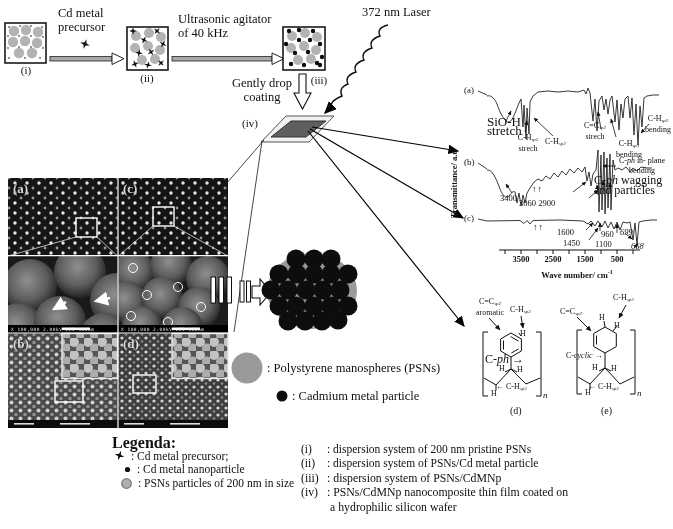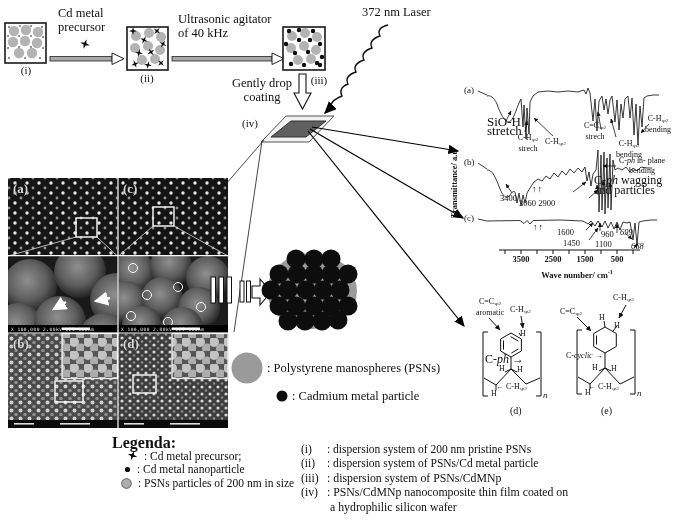--- a/index.html
+++ b/index.html
@@ -520,21 +520,21 @@
 </div>
 <div class="t" style="left:599px;top:313px;font-size:8px">H</div>
 <div class="t" style="left:614px;top:321px;font-size:8px">H</div>
 <div class="t" style="left:592px;top:363px;font-size:8px">H</div>
 <div class="t" style="left:611px;top:364px;font-size:8px">H</div>
 <div class="t" style="left:585px;top:388px;font-size:8px">H</div>
 <div class="t" style="left:637px;top:388px;font-size:9px;font-style:italic">n</div>
 <div class="t" style="left:601px;top:405px;font-size:10px">(e)</div>
 
 <div class="t b" style="left:112px;top:434px;font-size:16px">Legenda:</div>
-<div class="row" style="left:126px;top:449px;font-size:11.5px">
+<div class="row" style="left:113px;top:449px;font-size:11.5px">
   <svg width="13" height="13">
         <g transform="translate(6.5,6.5) rotate(18)">
           <path d="M0,-5 L1.1,-1.1 L5,0 L1.1,1.1 L0,5 L-1.1,1.1 L-5,0 L-1.1,-1.1 Z" fill="#111"></path>
         </g>
       </svg>
   <span>: Cd metal precursor;</span>
 </div>
 <div class="row" style="left:123px;top:463px;font-size:11.5px">
   <svg width="9" height="9">
         <circle cx="4.5" cy="4.5" r="2.6" fill="#0d0d0d"></circle>

